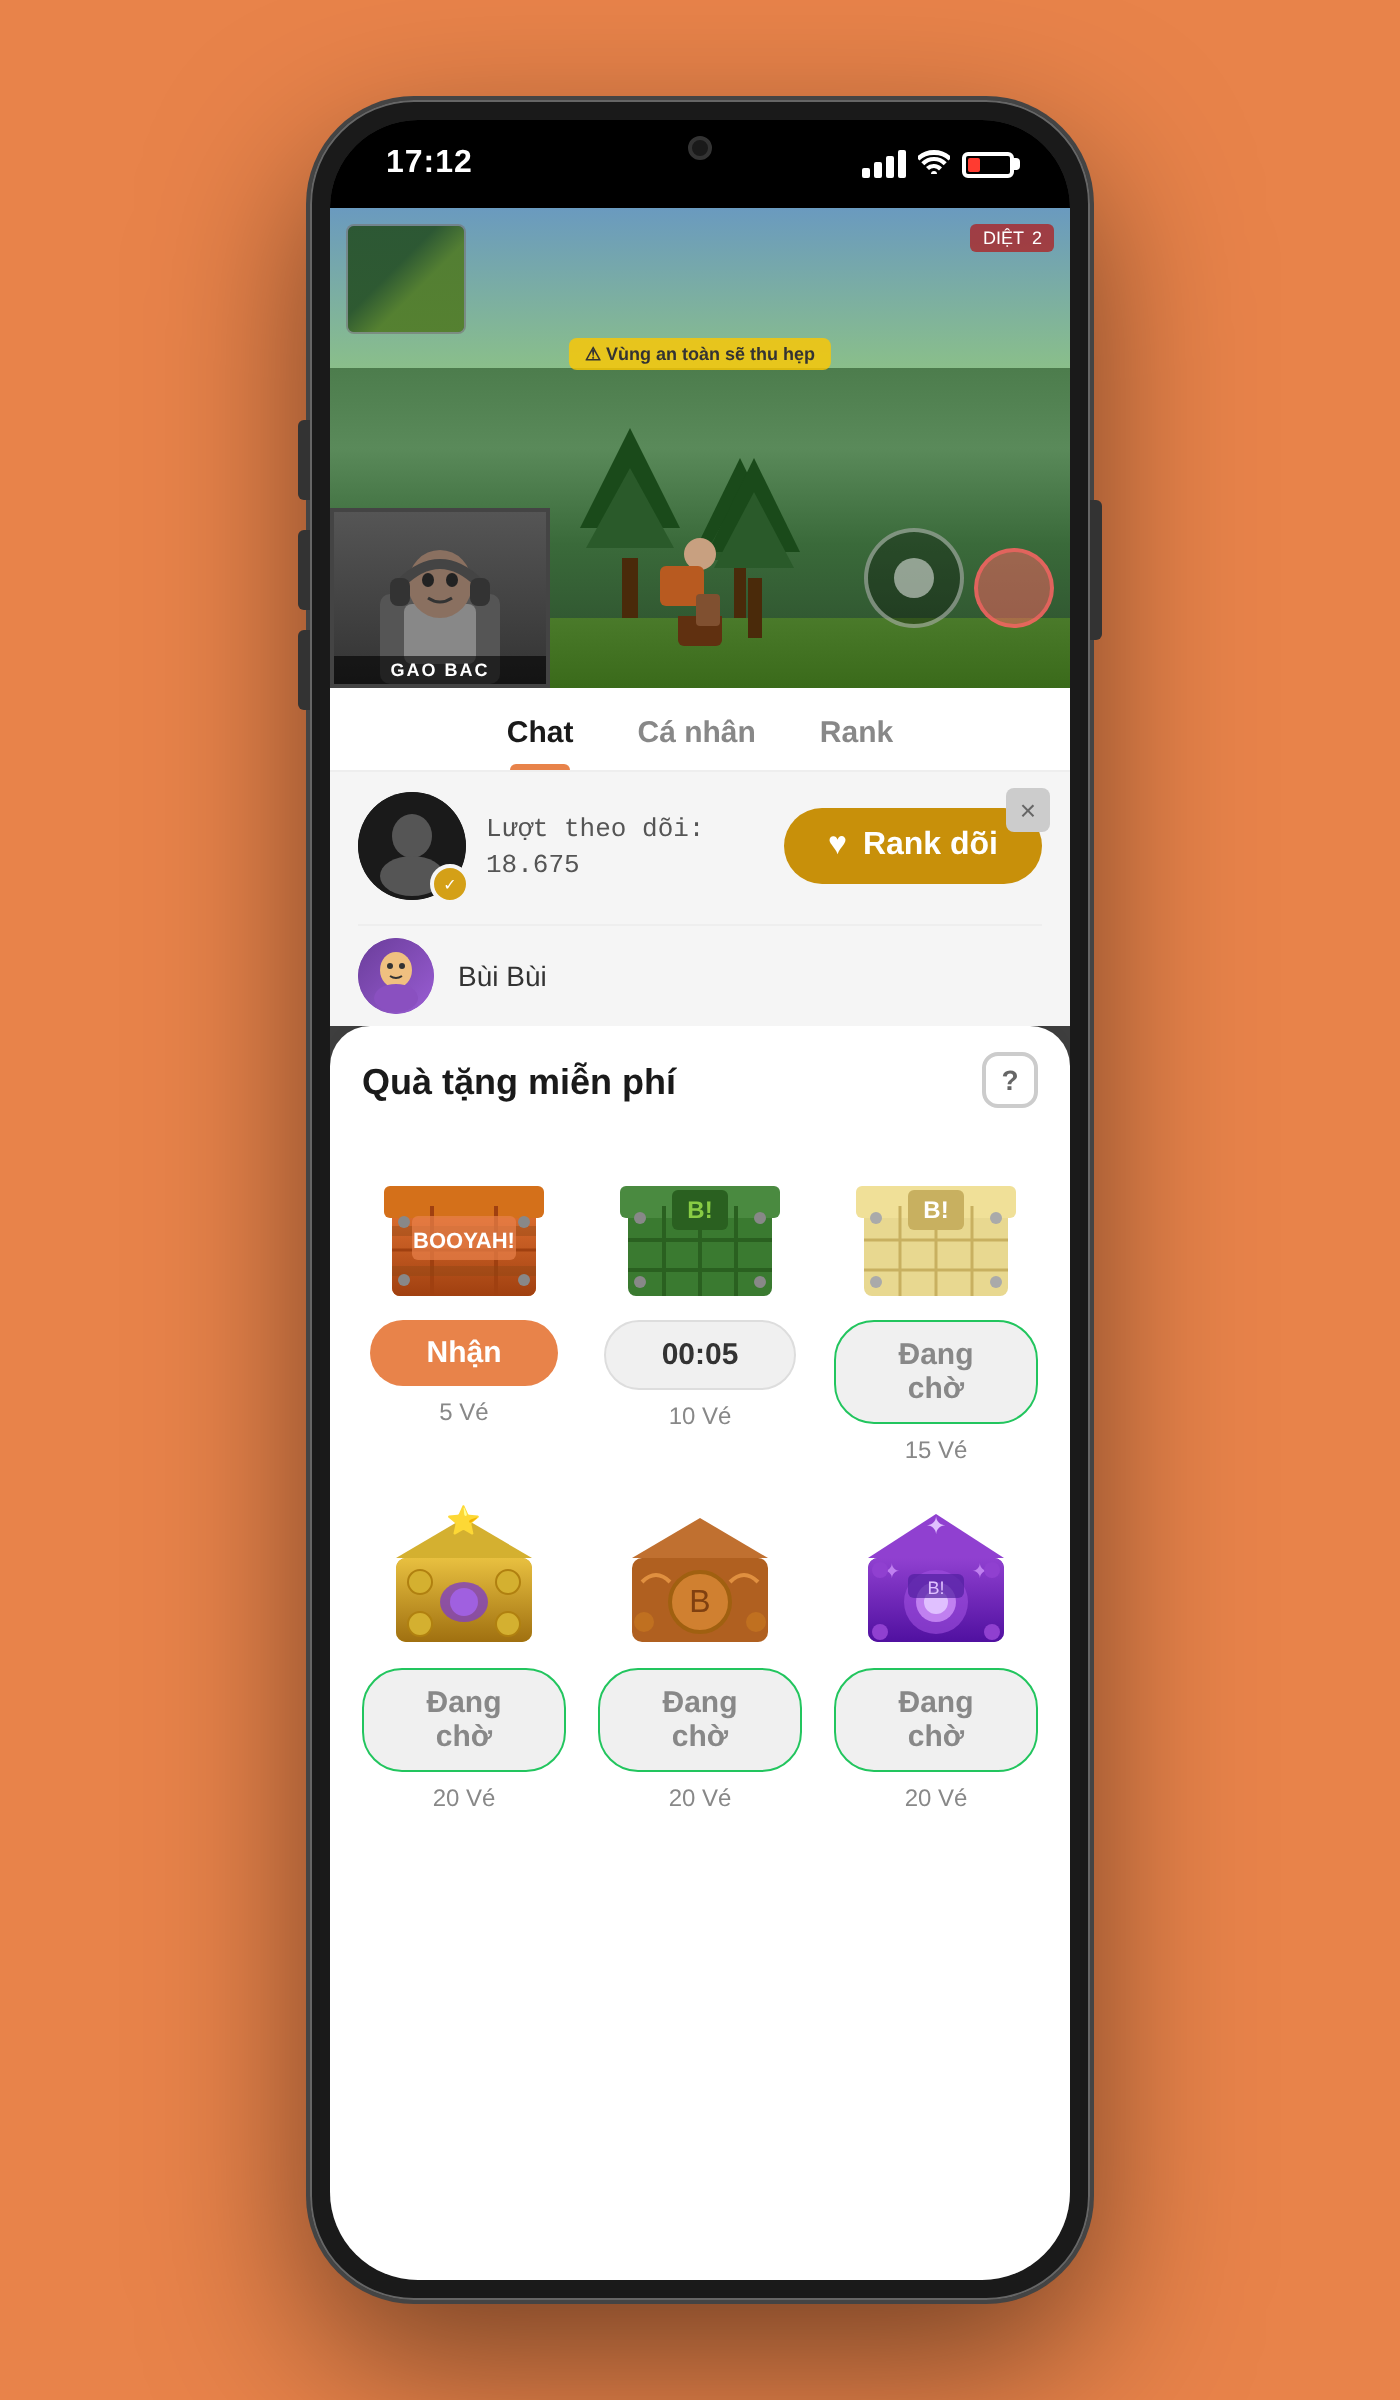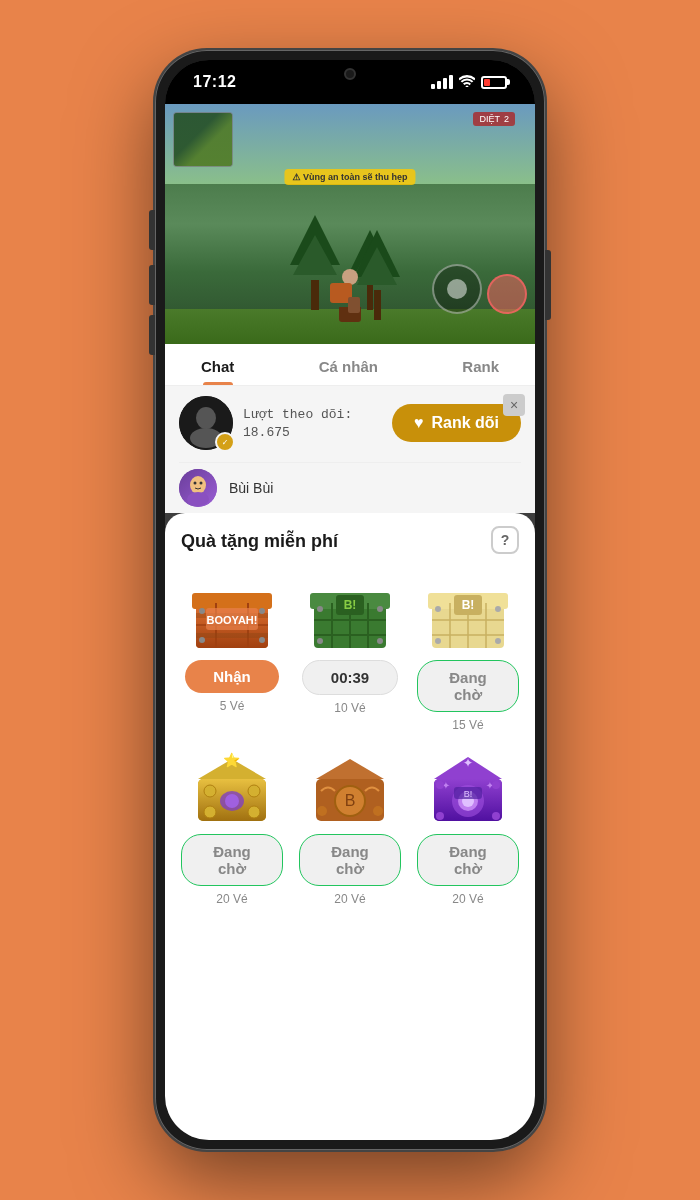--- a/index.html
+++ b/index.html
@@ -183,21 +183,21 @@
         #3a6a3a 70%,
         #2a4a2a 100%
       );
       position: relative;
     }
 
     .game-hud-top {
       position: absolute;
       top: 8px;
       left: 0;
-      right: 12px;
+      right: 0;
       display: flex;
       justify-content: space-between;
       align-items: flex-start;
       padding: 0 8px;
       z-index: 10;
     }
 
     .minimap {
       width: 60px;
       height: 55px;
@@ -347,22 +347,22 @@
 
     
     .tabs-section {
       background: #fff;
       flex-shrink: 0;
       border-bottom: 1px solid #eee;
     }
 
     .tabs-row {
       display: flex;
-      justify-content: space-between;
-      padding: 0 20px;
+      justify-content: center;
+      padding: 0 8px;
     }
 
     .tab-item {
       padding: 14px 16px 10px;
       font-size: 15px;
       font-weight: 700;
       color: #888;
       cursor: pointer;
       position: relative;
     }
@@ -686,20 +686,43 @@
 
           <div class="game-controls-right">
             <div style="display:flex;gap:5px;align-items:flex-end;">
               <div class="joystick">
                 <div class="joystick-inner"></div>
               </div>
               <div class="fire-btn"></div>
             </div>
           </div>
 
+          <div class="cam-overlay">
+            <div class="cam-person">
+
+              <svg width="100" height="85" viewBox="0 0 100 85" fill="none" style="position:absolute;">
+
+                <rect x="20" y="40" width="60" height="45" rx="5" fill="#555"></rect>
+
+                <rect x="32" y="45" width="36" height="30" rx="4" fill="#888"></rect>
+
+                <ellipse cx="50" cy="35" rx="16" ry="17" fill="#8a7060"></ellipse>
+
+                <path d="M 30 35 Q 50 15 70 35" stroke="#444" stroke-width="5" fill="none"></path>
+
+                <rect x="25" y="32" width="10" height="14" rx="4" fill="#333"></rect>
+                <rect x="65" y="32" width="10" height="14" rx="4" fill="#333"></rect>
+
+                <ellipse cx="44" cy="33" rx="3" ry="3.5" fill="#222"></ellipse>
+                <ellipse cx="56" cy="33" rx="3" ry="3.5" fill="#222"></ellipse>
+                <path d="M 44 42 Q 50 46 56 42" stroke="#333" stroke-width="1.5" fill="none"></path>
+              </svg>
+            </div>
+            <div class="cam-label">GAO BAC</div>
+          </div>
 
         </div>
       </div>
 
       <div class="tabs-section">
         <div class="tabs-row">
           <div class="tab-item active">Chat</div>
           <div class="tab-item">Cá nhân</div>
           <div class="tab-item">Rank</div>
         </div>
@@ -812,21 +835,21 @@
 
                 <rect x="30" y="20" width="28" height="20" rx="3" fill="#2a6020"></rect>
                 <text x="44" y="34" text-anchor="middle" font-size="12" font-weight="bold" fill="#88cc44" font-family="sans-serif">B!</text>
 
                 <circle cx="14" cy="34" r="3" fill="#888"></circle>
                 <circle cx="74" cy="34" r="3" fill="#888"></circle>
                 <circle cx="14" cy="66" r="3" fill="#888"></circle>
                 <circle cx="74" cy="66" r="3" fill="#888"></circle>
               </svg>
             </div>
-            <button class="gift-btn btn-timer">00:39</button>
+            <button class="gift-btn btn-timer">00:05</button>
             <span class="gift-tickets">10 Vé</span>
           </div>
 
           <div class="gift-item">
             <div class="gift-box">
               <svg width="88" height="78" viewBox="0 0 88 78" fill="none">
 
                 <rect x="8" y="28" width="72" height="45" rx="4" fill="#e8d890"></rect>
 
                 <rect x="4" y="18" width="80" height="16" rx="3" fill="#f0e098"></rect>

